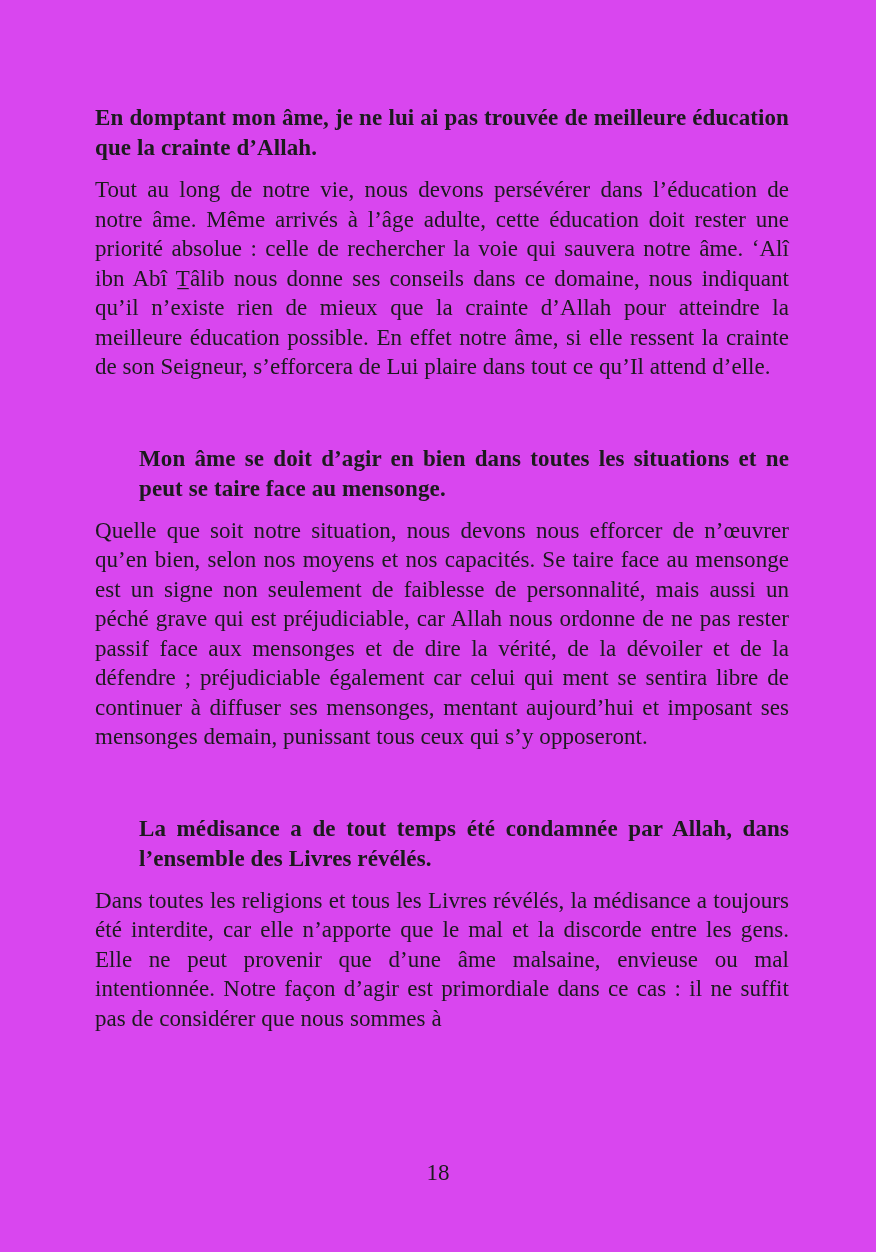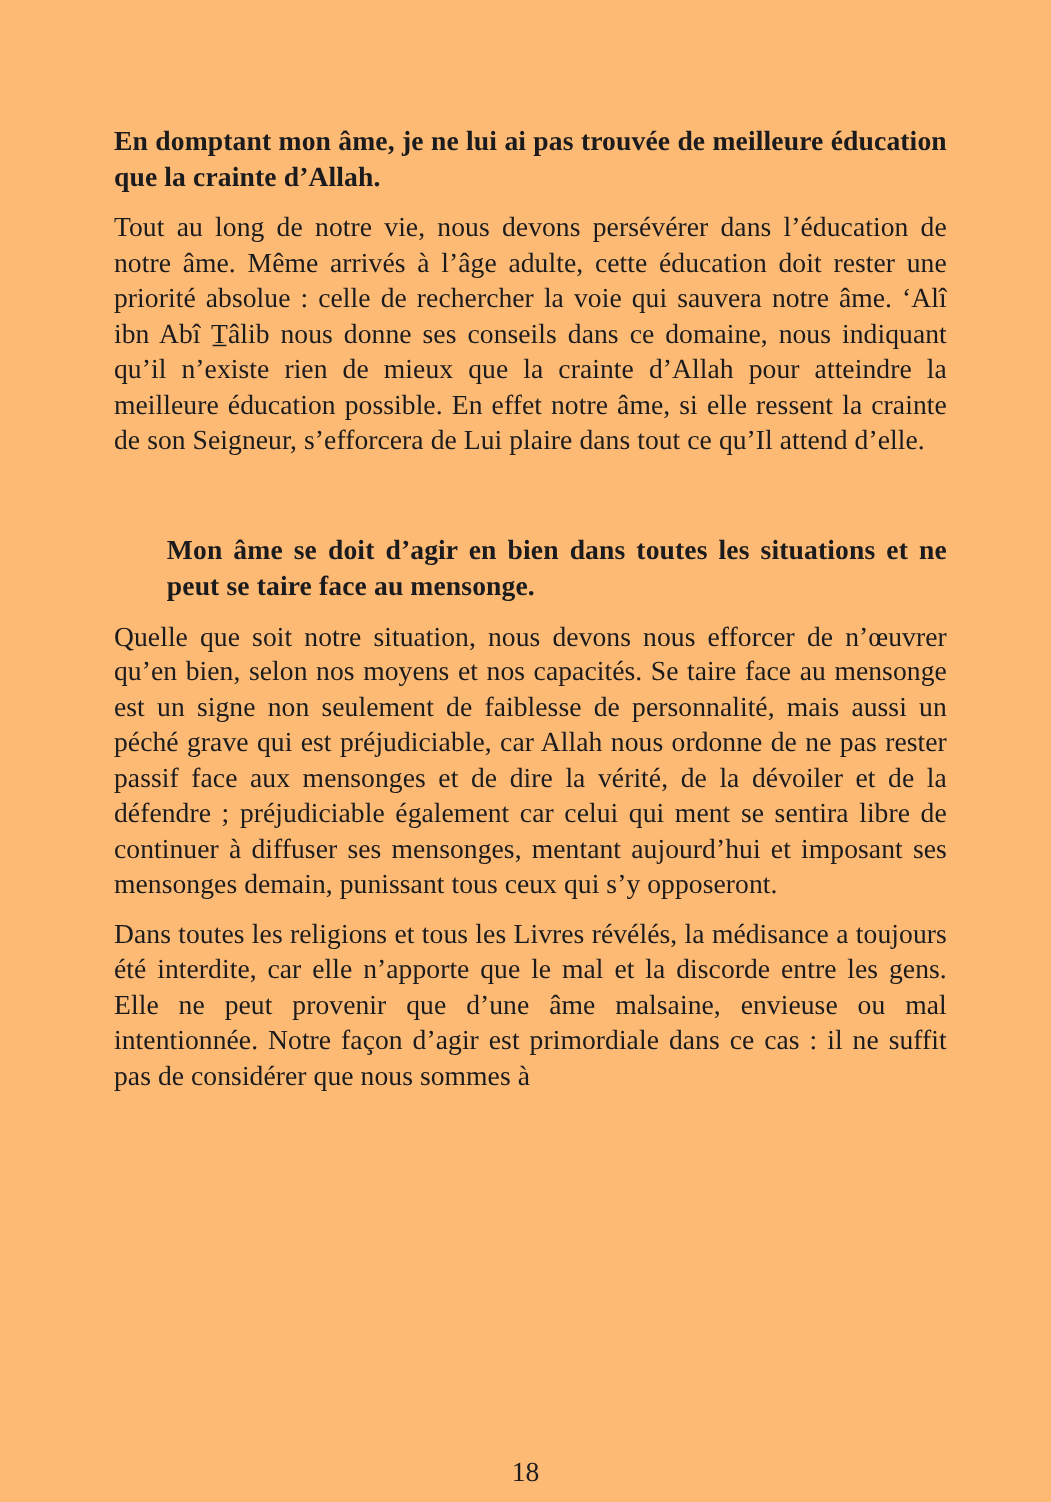--- a/index.html
+++ b/index.html
@@ -4,21 +4,21 @@
 <style>
   html, body {
     margin: 0;
     padding: 0;
     background: #ffffff;
   }
   .page {
     position: relative;
     width: 876px;
     height: 1252px;
-    background: #fdba74;
+    background: #d946ef;
     font-family: "Liberation Serif", "DejaVu Serif", serif;
     color: #1b1b1d;
     overflow: hidden;
   }
   .content {
     position: absolute;
     top: 103px;
     left: 95px;
     width: 694px;
   }
@@ -35,21 +35,21 @@
     margin: 12px 0 0 0;
     font-size: 23px;
     line-height: 29.5px;
     text-align: justify;
     hyphens: none;
     letter-spacing: 0.05px;
   }
   section + section .heading { margin-top: 62px; margin-left: 44px; }
   .page-number {
     position: absolute;
-    top: 1212px;
+    top: 1158px;
     left: 0;
     width: 876px;
     text-align: center;
     font-size: 23px;
     line-height: 30px;
     color: #1b1b1d;
   }
 </style>
 </head>
 <body>
@@ -61,19 +61,20 @@
       <h2 class="heading">En domptant mon âme, je ne lui ai pas trouvée de meilleure éducation que la crainte d’Allah.</h2>
       <p class="bodytext">Tout au long de notre vie, nous devons persévérer dans l’éducation de notre âme. Même arrivés à l’âge adulte, cette éducation doit rester une priorité absolue : celle de rechercher la voie qui sauvera notre âme. ‘Alî ibn Abî T̲âlib nous donne ses conseils dans ce domaine, nous indiquant qu’il n’existe rien de mieux que la crainte d’Allah pour atteindre la meilleure éducation possible. En effet notre âme, si elle ressent la crainte de son Seigneur, s’efforcera de Lui plaire dans tout ce qu’Il attend d’elle.</p>
     </section>
 
     <section>
       <h2 class="heading">Mon âme se doit d’agir en bien dans toutes les situations et ne peut se taire face au mensonge.</h2>
       <p class="bodytext">Quelle que soit notre situation, nous devons nous efforcer de n’œuvrer qu’en bien, selon nos moyens et nos capacités. Se taire face au mensonge est un signe non seulement de faiblesse de personnalité, mais aussi un péché grave qui est préjudiciable, car Allah nous ordonne de ne pas rester passif face aux mensonges et de dire la vérité, de la dévoiler et de la défendre ; préjudiciable également car celui qui ment se sentira libre de continuer à diffuser ses mensonges, mentant aujourd’hui et imposant ses mensonges demain, punissant tous ceux qui s’y opposeront.</p>
     </section>
 
     <section>
+      <h2 class="heading">La médisance a de tout temps été condamnée par Allah, dans l’ensemble des Livres révélés.</h2>
       <p class="bodytext">Dans toutes les religions et tous les Livres révélés, la médisance a toujours été interdite, car elle n’apporte que le mal et la discorde entre les gens. Elle ne peut provenir que d’une âme malsaine, envieuse ou mal intentionnée. Notre façon d’agir est primordiale dans ce cas : il ne suffit pas de considérer que nous sommes à</p>
     </section>
 
   </div>
 
   <div class="page-number">18</div>
 </div>
 
 </body></html>

